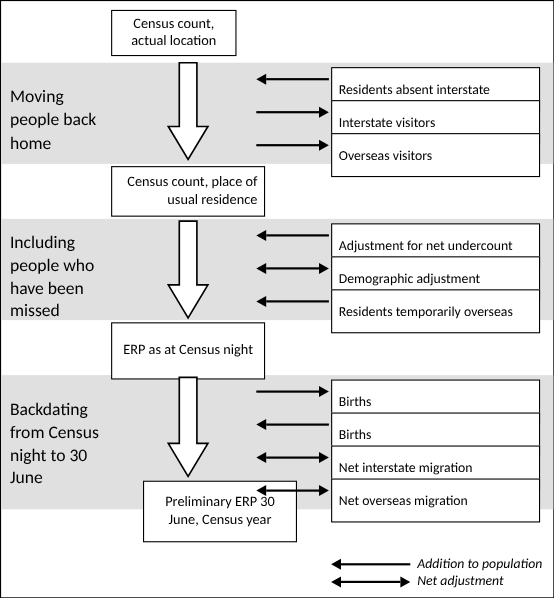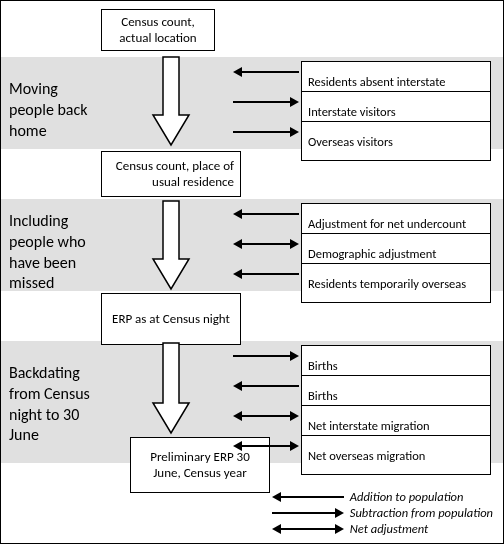--- a/index.html
+++ b/index.html
@@ -228,27 +228,20 @@
   <div class="legend">
     <div class="legend-row">
       <span class="legend-arrow h-arrow" style="position:relative;">
           <div class="tri-left"></div>
           <div class="shaft"></div>
         </span>
       <span>Addition to population</span>
     </div>
     <div class="legend-row">
       <span class="legend-arrow h-arrow" style="position:relative;">
-          <div class="shaft"></div>
-          <div class="tri-right"></div>
-        </span>
-      <span>Subtraction from population</span>
-    </div>
-    <div class="legend-row">
-      <span class="legend-arrow h-arrow" style="position:relative;">
           <div class="tri-left"></div>
           <div class="shaft"></div>
           <div class="tri-right"></div>
         </span>
       <span>Net adjustment</span>
     </div>
   </div>
 
 </div>
 

